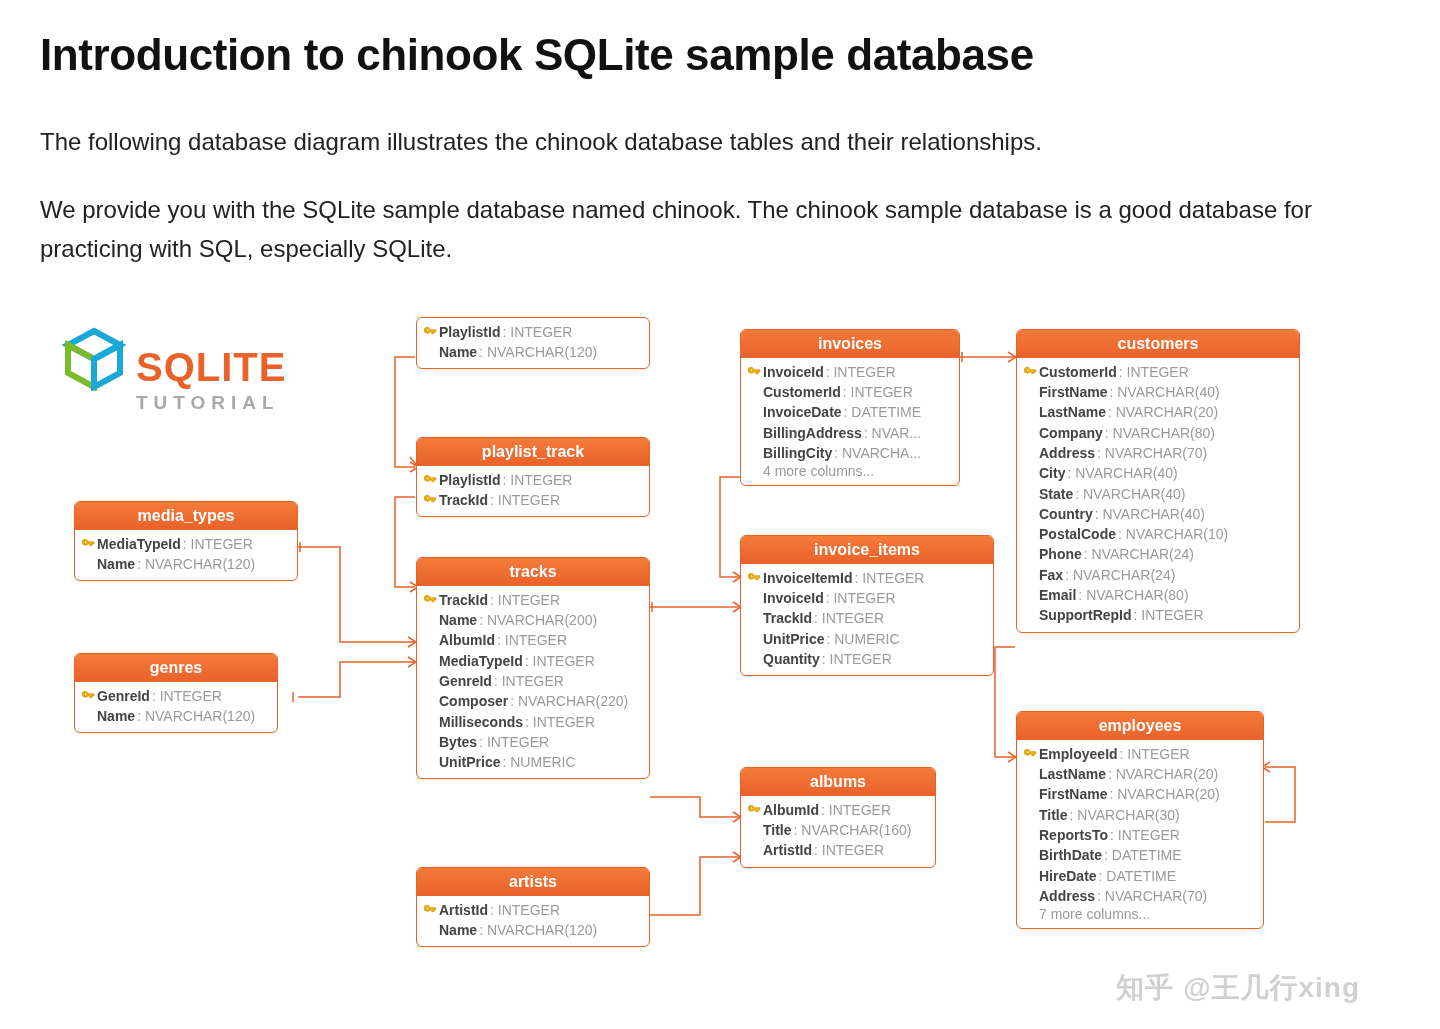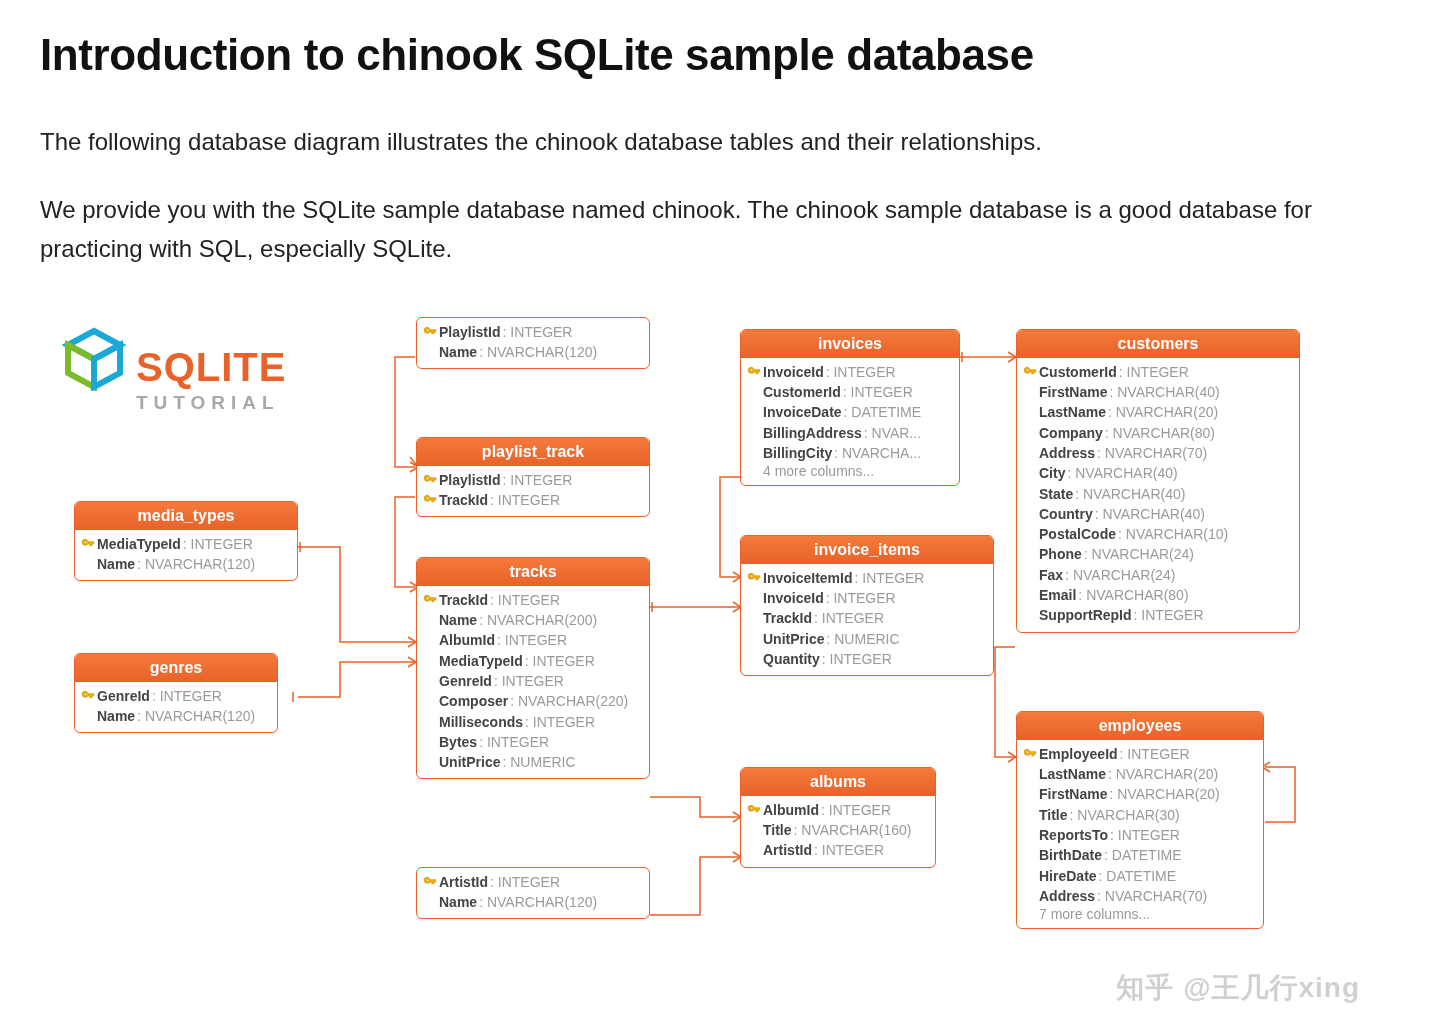--- a/index.html
+++ b/index.html
@@ -313,20 +313,21 @@
           <span class="ftype">: INTEGER</span>
         </div>
         <div class="row">
           <span class="keycol"></span>
           <span class="fname">UnitPrice</span>
           <span class="ftype">: NUMERIC</span>
         </div>
       </div>
     </div>
   <div class="ent" style="left:376px; top:570px; width:234px">
+      <div class="ent-title">artists</div>
       <div class="ent-body">
         <div class="row">
           <span class="keycol">
             <svg class="key-icon" viewBox="0 0 24 24">
               <path fill="#f2b100" stroke="#c68a00" stroke-width="1" d="M7 14a5 5 0 1 1 4.9-6H22v4h-3v3h-4v-3h-3.1A5 5 0 0 1 7 14zM6 9a2 2 0 1 0 0-0.001z"></path>
             </svg>
           </span>
           <span class="fname">ArtistId</span>
           <span class="ftype">: INTEGER</span>
         </div>

